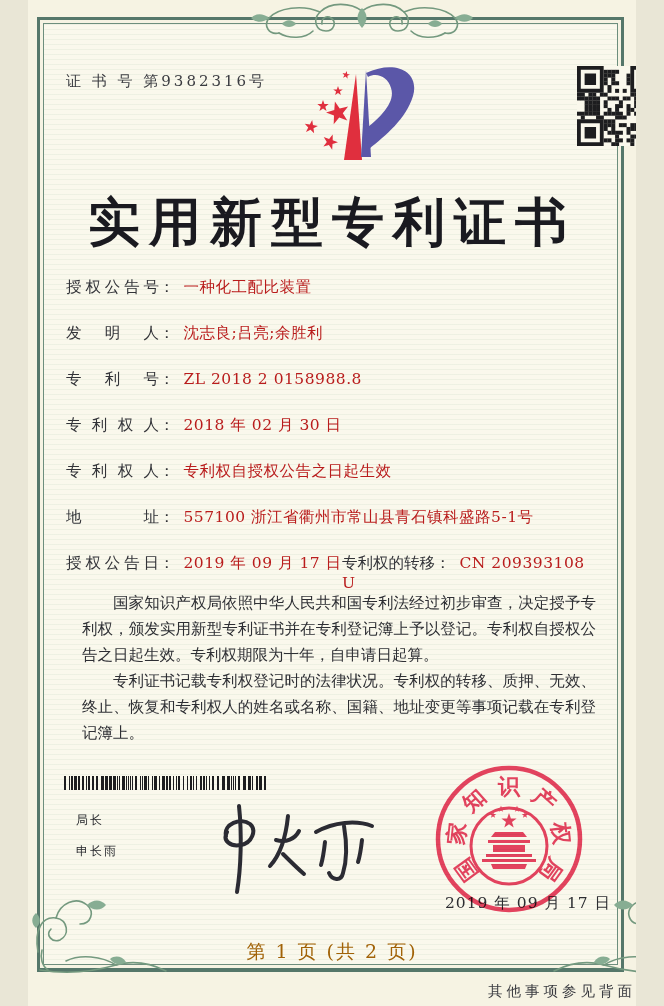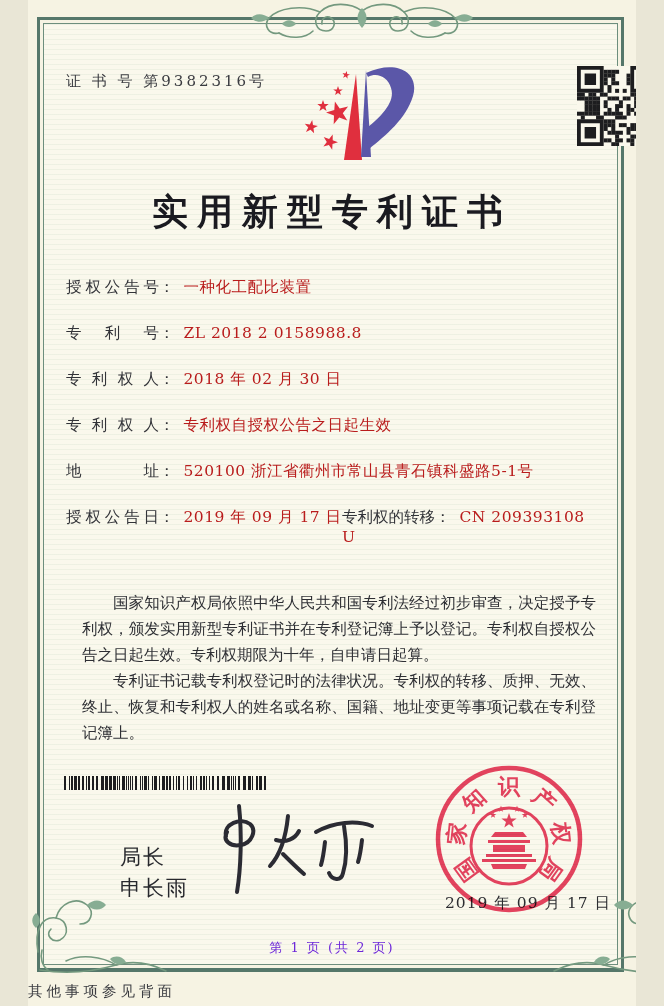--- a/index.html
+++ b/index.html
@@ -23,49 +23,49 @@
         rgba(130,175,140,0.10) 0px, rgba(130,175,140,0.10) 1px,
         rgba(0,0,0,0) 1px, rgba(0,0,0,0) 5px),
       #faf8ec;
   }
   .orn { position:absolute; pointer-events:none; }
   .txt { position:absolute; white-space:nowrap; }
 
   .cert-no { left:38px; top:72px; font-size:15px; letter-spacing:3px; color:#3a3b40; }
   .title {
     left:0; right:0; top:188px; text-align:center;
-    font-size:36px; font-weight:700; letter-spacing:9px; color:#1a1a20;
+    font-size:52px; font-weight:700; letter-spacing:9px; color:#1a1a20;
   }
 
   .fields { position:absolute; left:38px; top:277px; right:34px; }
   .frow { position:relative; height:21px; margin-bottom:25px; font-size:15.5px; }
   .flabel {
     display:inline-block; width:93px; text-align:justify; text-align-last:justify;
     vertical-align:top; color:#323338;
   }
   .fcolon { display:inline-block; margin-right:9px; }
   .fvalue { color:#b91c1c; letter-spacing:0.5px; }
   .pair2 { position:absolute; left:276px; top:0; }
 
   .paras { position:absolute; left:38px; right:40px; top:590px; }
   .paras p {
     font-size:15.5px; line-height:26px; text-align:justify;
     text-indent:2em; color:#2e2f34;margin-left:16px;
   }
 
-  .director { position:absolute; left:48px; top:842px; font-size:21px;
-              line-height:31px; letter-spacing:2px; color:#27282d;margin-left:44px; }
+  .director { position:absolute; left:48px; top:805px; font-size:12px;
+              line-height:31px; letter-spacing:2px; color:#27282d; }
 
   .seal-date { left:417px; top:893px; font-size:15.5px; letter-spacing:1px; color:#2c2d31; z-index:1; }
   .seal { position:absolute; left:403px; top:761px; z-index:2; opacity:0.9;
           mix-blend-mode:multiply; }
 
-  .footer-page { left:0; right:0; top:939px; text-align:center; font-size:13px;
-                 letter-spacing:2px; color:#6d28d9; }
-  .back-note { left:0; right:0; top:982px; text-align:left; font-size:14.5px;
+  .footer-page { left:0; right:0; top:939px; text-align:center; font-size:19px;
+                 letter-spacing:2px; color:#a16207; }
+  .back-note { left:0; right:0; top:982px; text-align:right; font-size:14.5px;
                letter-spacing:4px; color:#3b3c41; }
 </style>
 </head>
 <body>
 
 <div class="page">
 
   <div class="frame-outer"></div>
   <div class="frame-inner"></div>
 
@@ -284,30 +284,33 @@
       </g>
   </svg>
 
   <div class="txt title">实用新型专利证书</div>
 
   <div class="fields">
     <div class="frow">
       <span class="flabel">授权公告号</span><span class="fcolon">：</span><span class="fvalue">一种化工配比装置</span>
     </div>
     <div class="frow">
+      <span class="flabel">发明人</span><span class="fcolon">：</span><span class="fvalue">沈志良;吕亮;余胜利</span>
+    </div>
+    <div class="frow">
       <span class="flabel">专利号</span><span class="fcolon">：</span><span class="fvalue">ZL 2018 2 0158988.8</span>
     </div>
     <div class="frow">
       <span class="flabel">专利权人</span><span class="fcolon">：</span><span class="fvalue">2018 年 02 月 30 日</span>
     </div>
     <div class="frow">
       <span class="flabel">专利权人</span><span class="fcolon">：</span><span class="fvalue">专利权自授权公告之日起生效</span>
     </div>
     <div class="frow">
-      <span class="flabel">地址</span><span class="fcolon">：</span><span class="fvalue">520100 浙江省衢州市常山县青石镇科盛路5-1号</span>
+      <span class="flabel">地址</span><span class="fcolon">：</span><span class="fvalue">557100 浙江省衢州市常山县青石镇科盛路5-1号</span>
     </div>
     <div class="frow">
       <span class="flabel">授权公告日</span><span class="fcolon">：</span><span class="fvalue">2019 年 09 月 17 日</span>
       <span class="pair2">
         <span class="flabel">专利权的转移</span><span class="fcolon">：</span><span class="fvalue">CN 209393108 U</span>
       </span>
     </div>
   </div>
 
   <div class="paras">

